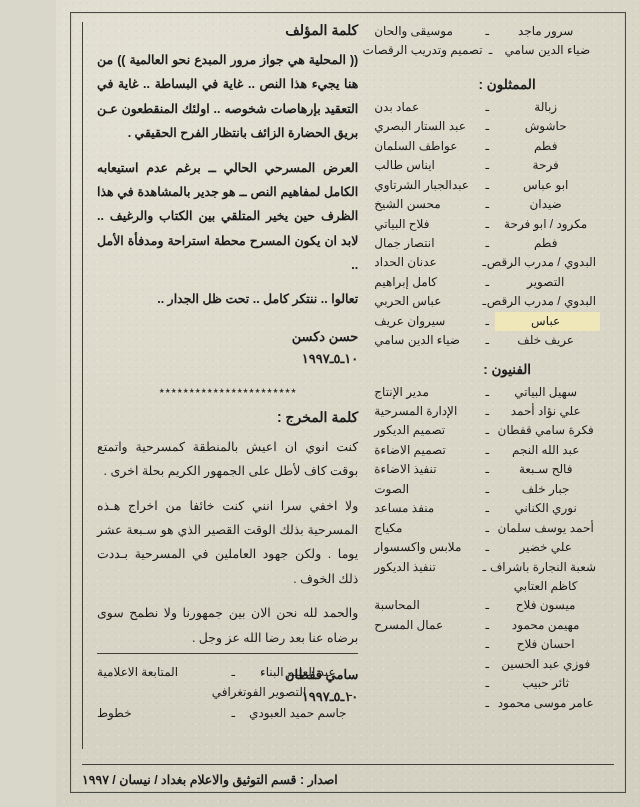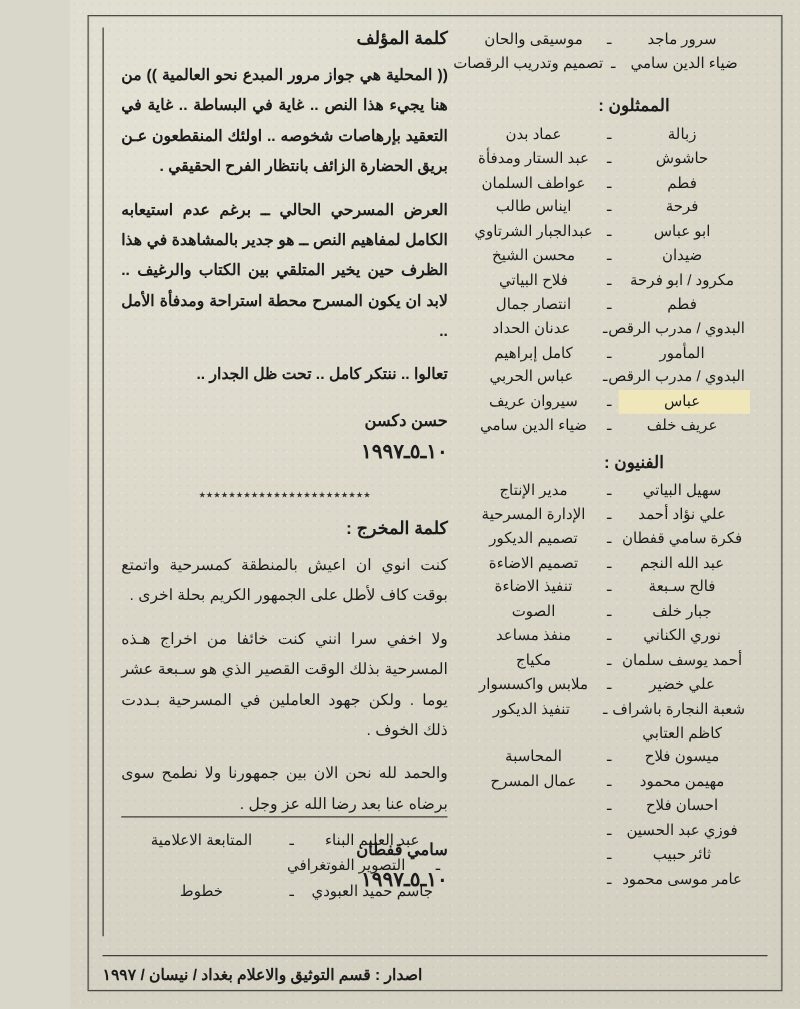--- a/index.html
+++ b/index.html
@@ -66,21 +66,21 @@
     font-weight:bold;
   }
   .para.light{font-weight:normal;}
   .sign{
     margin-top:14px;
     font-size:13px;
     font-weight:bold;
     line-height:1.7;
     text-align:right;
   }
-  .sign .date{font-size:16px;font-family:Liberation Serif, serif;}
+  .sign .date{font-size:13px;font-family:Liberation Serif, serif;}
   .divider-dots{
     text-align:center;
     letter-spacing:2px;
     font-size:11px;
     color:#333;
     margin:14px 0 12px 0;
   }
   
   .credit-head{
     font-size:13.5px;
@@ -107,21 +107,21 @@
     text-align:center;
     padding-right:4px;
   }
   .crow .dash{
     width:16px;
     text-align:center;
     flex:0 0 16px;
   }
   .crow .role{
     width:48%;
-    text-align:center;
+    text-align:left;
   }
   .crow.hl .name{background:#efe7b9;}
   .top-block{margin-bottom:6px;}
   .spacer{height:7px;}
   
   .media{
     position:absolute;
     right:10px;left:14px;
     bottom:26px;
     border-top:1px solid #3f3f39;
@@ -211,21 +211,21 @@
       <div class="credit-head">الممثلون :</div>
       <div class="clist">
         <div class="crow">
           <span class="name">زبالة</span>
           <span class="dash">ـ</span>
           <span class="role">عماد بدن</span>
         </div>
         <div class="crow">
           <span class="name">حاشوش</span>
           <span class="dash">ـ</span>
-          <span class="role">عبد الستار ومدفأة</span>
+          <span class="role">عبد الستار البصري</span>
         </div>
         <div class="crow">
           <span class="name">فطم</span>
           <span class="dash">ـ</span>
           <span class="role">عواطف السلمان</span>
         </div>
         <div class="crow">
           <span class="name">فرحة</span>
           <span class="dash">ـ</span>
           <span class="role">ايناس طالب</span>
@@ -249,21 +249,21 @@
           <span class="name">فطم</span>
           <span class="dash">ـ</span>
           <span class="role">انتصار جمال</span>
         </div>
         <div class="crow">
           <span class="name">البدوي / مدرب الرقص</span>
           <span class="dash">ـ</span>
           <span class="role">عدنان الحداد</span>
         </div>
         <div class="crow">
-          <span class="name">المأمور</span>
+          <span class="name">التصوير</span>
           <span class="dash">ـ</span>
           <span class="role">كامل إبراهيم</span>
         </div>
         <div class="crow">
           <span class="name">البدوي / مدرب الرقص</span>
           <span class="dash">ـ</span>
           <span class="role">عباس الحربي</span>
         </div>
         <div class="crow hl">
           <span class="name">عباس</span>

